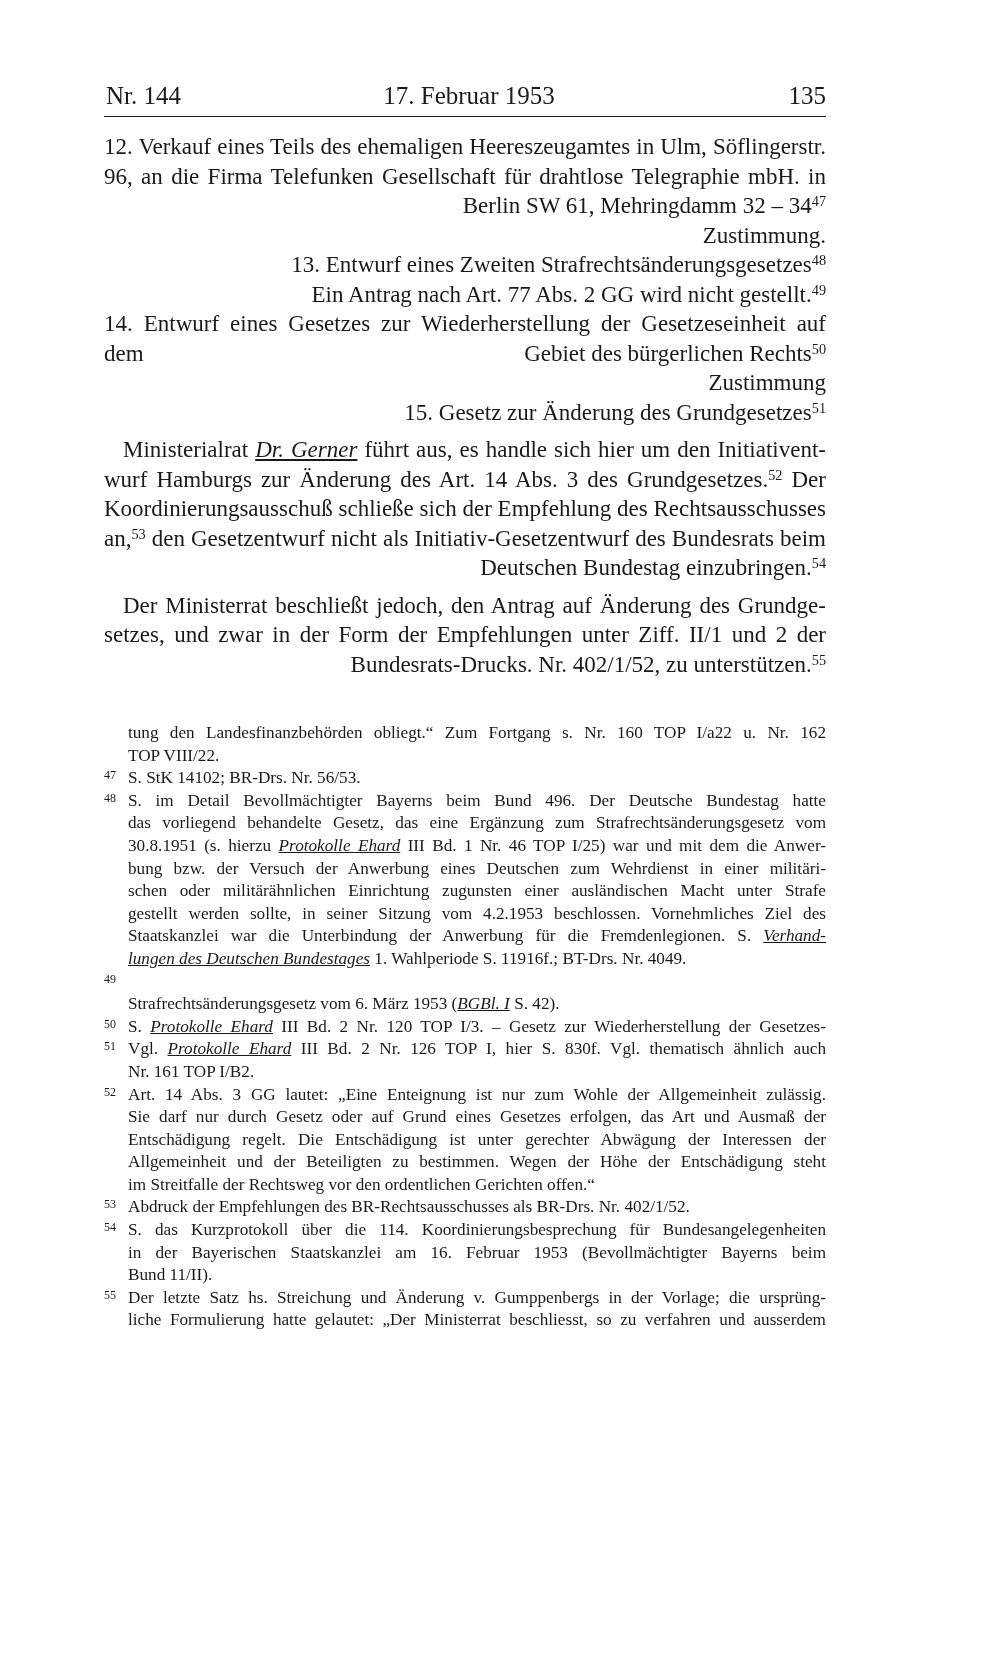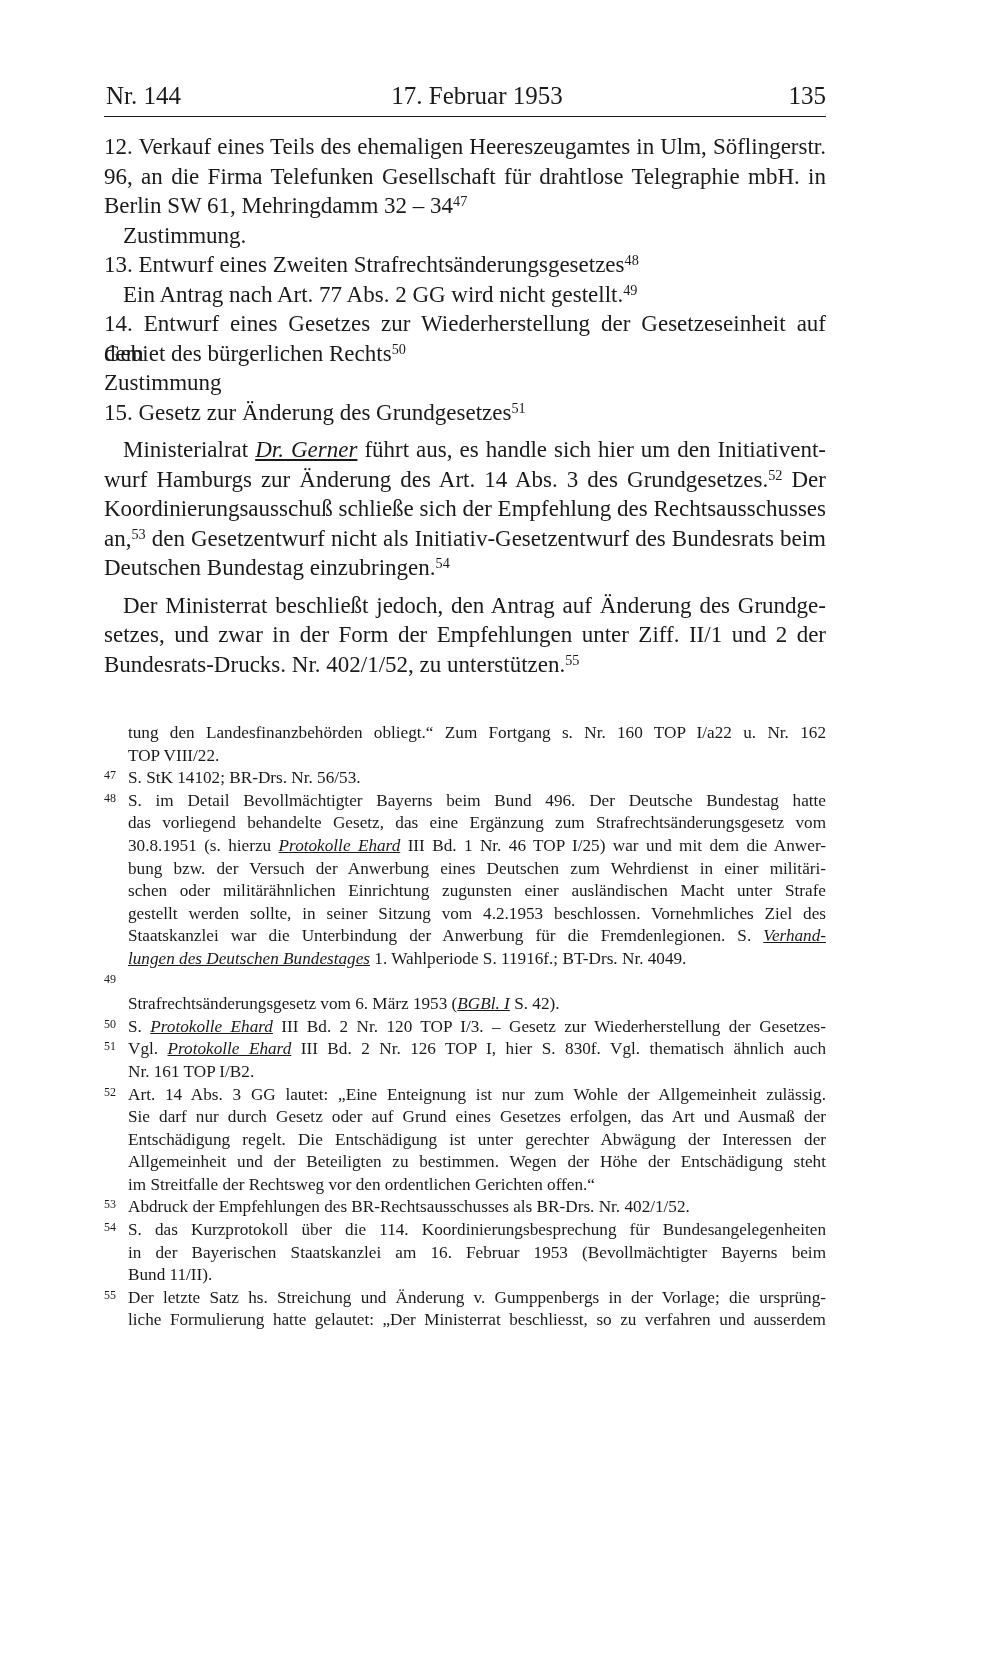--- a/index.html
+++ b/index.html
@@ -1,25 +1,25 @@
 <!DOCTYPE html>
 <html><head>
   <meta charset="utf-8">
   <style>
     html, body { margin: 0; padding: 0; background: #ffffff; }
     body { width: 1000px; height: 1666px; position: relative; overflow: hidden; color: #1a1a1a; font-family: "Liberation Serif", "DejaVu Serif", serif; }
     .page { position: absolute; left: 0; top: 0; width: 1000px; height: 1666px; }
     .header { position: absolute; left: 104px; top: 82px; width: 722px; height: 32px; font-size: 25px; }
     .header .left { position: absolute; left: 2px; top: 0; }
-    .header .center { position: absolute; left: 12px; width: 100%; text-align: center; top: 0; }
+    .header .center { position: absolute; left: 4px; width: 100%; text-align: center; top: 0; }
     .header .right { position: absolute; right: 0; top: 0; }
     .header-rule { position: absolute; left: 104px; top: 116px; width: 722px; height: 1px; background: #1a1a1a; }
 
     .body-text { position: absolute; left: 104px; top: 132px; width: 722px; font-size: 23px; line-height: 29.5px; }
-    .line { display: block; white-space: nowrap; height: 29.5px; }
+    .line { display: block; white-space: nowrap; height: 29.5px; text-align: right; }
     .line.just { text-align-last: justify; text-align: justify; white-space: normal; }
     .indent { padding-left: 19px; }
     .gap { height: 8px; }
     sup { font-size: 0.62em; vertical-align: 0.5em; line-height: 0; }
     i { font-style: italic; text-decoration: underline; }
 
     .footnotes { position: absolute; left: 104px; top: 722px; width: 722px; font-size: 17.2px; line-height: 22.6px; }
     .fn-line { display: block; white-space: nowrap; height: 22.6px; padding-left: 24px; position: relative; }
     .fn-line.just { text-align: justify; text-align-last: justify; white-space: normal; }
     .fn-num { position: absolute; left: 0; top: -3px; font-size: 12px; }

